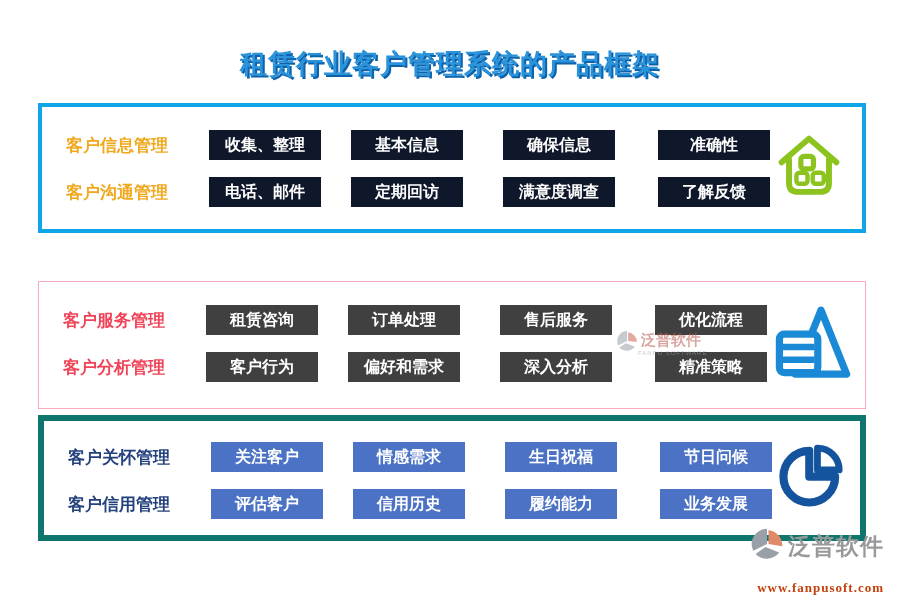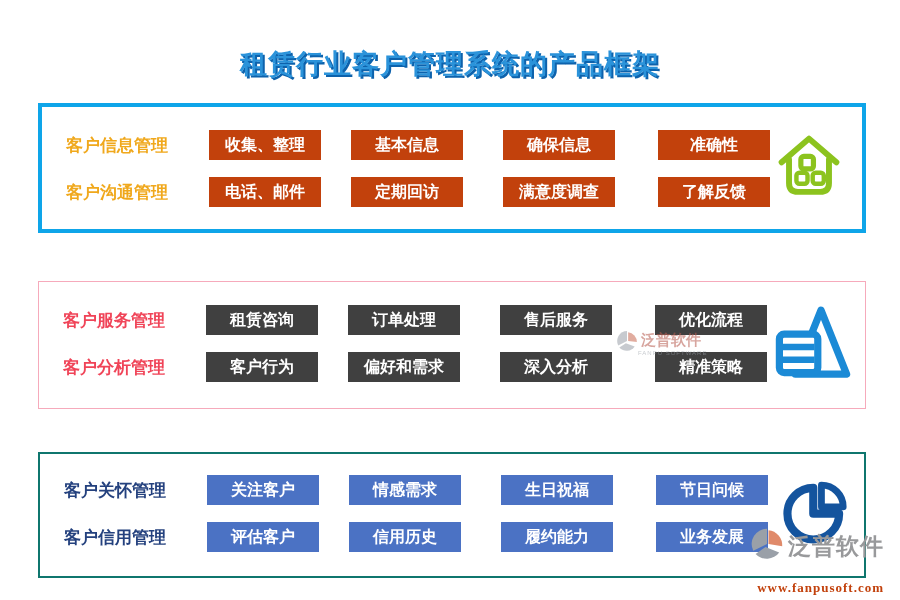--- a/index.html
+++ b/index.html
@@ -8,38 +8,38 @@
 
   .page-title {
     position:absolute; top:46px; left:0; width:100%;
     text-align:center; font-size:27px; font-weight:bold;
     color:#2b93da; text-shadow:2px 2px 0 #0d62ac; letter-spacing:1px;
   }
 
   .section { position:absolute; left:38px; width:828px; background:#ffffff; box-sizing:border-box; }
   .sec-gold   { top:103px; height:130px; border:4px solid #0ea5e9; }
   .sec-pink   { top:258px; height:128px; border:1px solid #f6aabb;margin-top:23px; }
-  .sec-orange { top:415px; height:126px; border:2px solid #0f766e;margin-top:37px; }
+  .sec-orange { top:415px; height:126px; border:6px solid #0f766e; }
 
   .row { display:flex; align-items:center; height:30px; margin-top:17px; }
   .row.first { margin-top:23px; }
   .sec-orange .row.first { margin-top:21px; }
 
   .row-label { margin-left:24px; width:132px; font-size:17px; font-weight:bold; white-space:nowrap; }
   .chip {
     width:112px; height:30px; line-height:30px; text-align:center;
     color:#ffffff; font-weight:bold; font-size:16px; white-space:nowrap; flex:0 0 auto;
   }
   .chip.c1 { margin-left:11px; }
   .chip.c2 { margin-left:30px; }
   .chip.c3 { margin-left:40px; }
   .chip.c4 { margin-left:43px; }
 
   .sec-gold .row-label   { color:#f0a81c; }
-  .sec-gold .chip        { background:#c2410c; }
+  .sec-gold .chip        { background:#0f172a; }
   .sec-pink .row-label   { color:#f04458; }
   .sec-pink .chip        { background:#404040; }
   .sec-orange .row-label { color:#24417e; }
   .sec-orange .chip      { background:#4b72c4; }
 
   .sec-icon { position:absolute; top:50%; transform:translateY(-50%); }
   .sec-gold   .sec-icon { right:16px; }
   .sec-pink   .sec-icon { right:12px; }
   .sec-orange .sec-icon { right:14px; }
 

